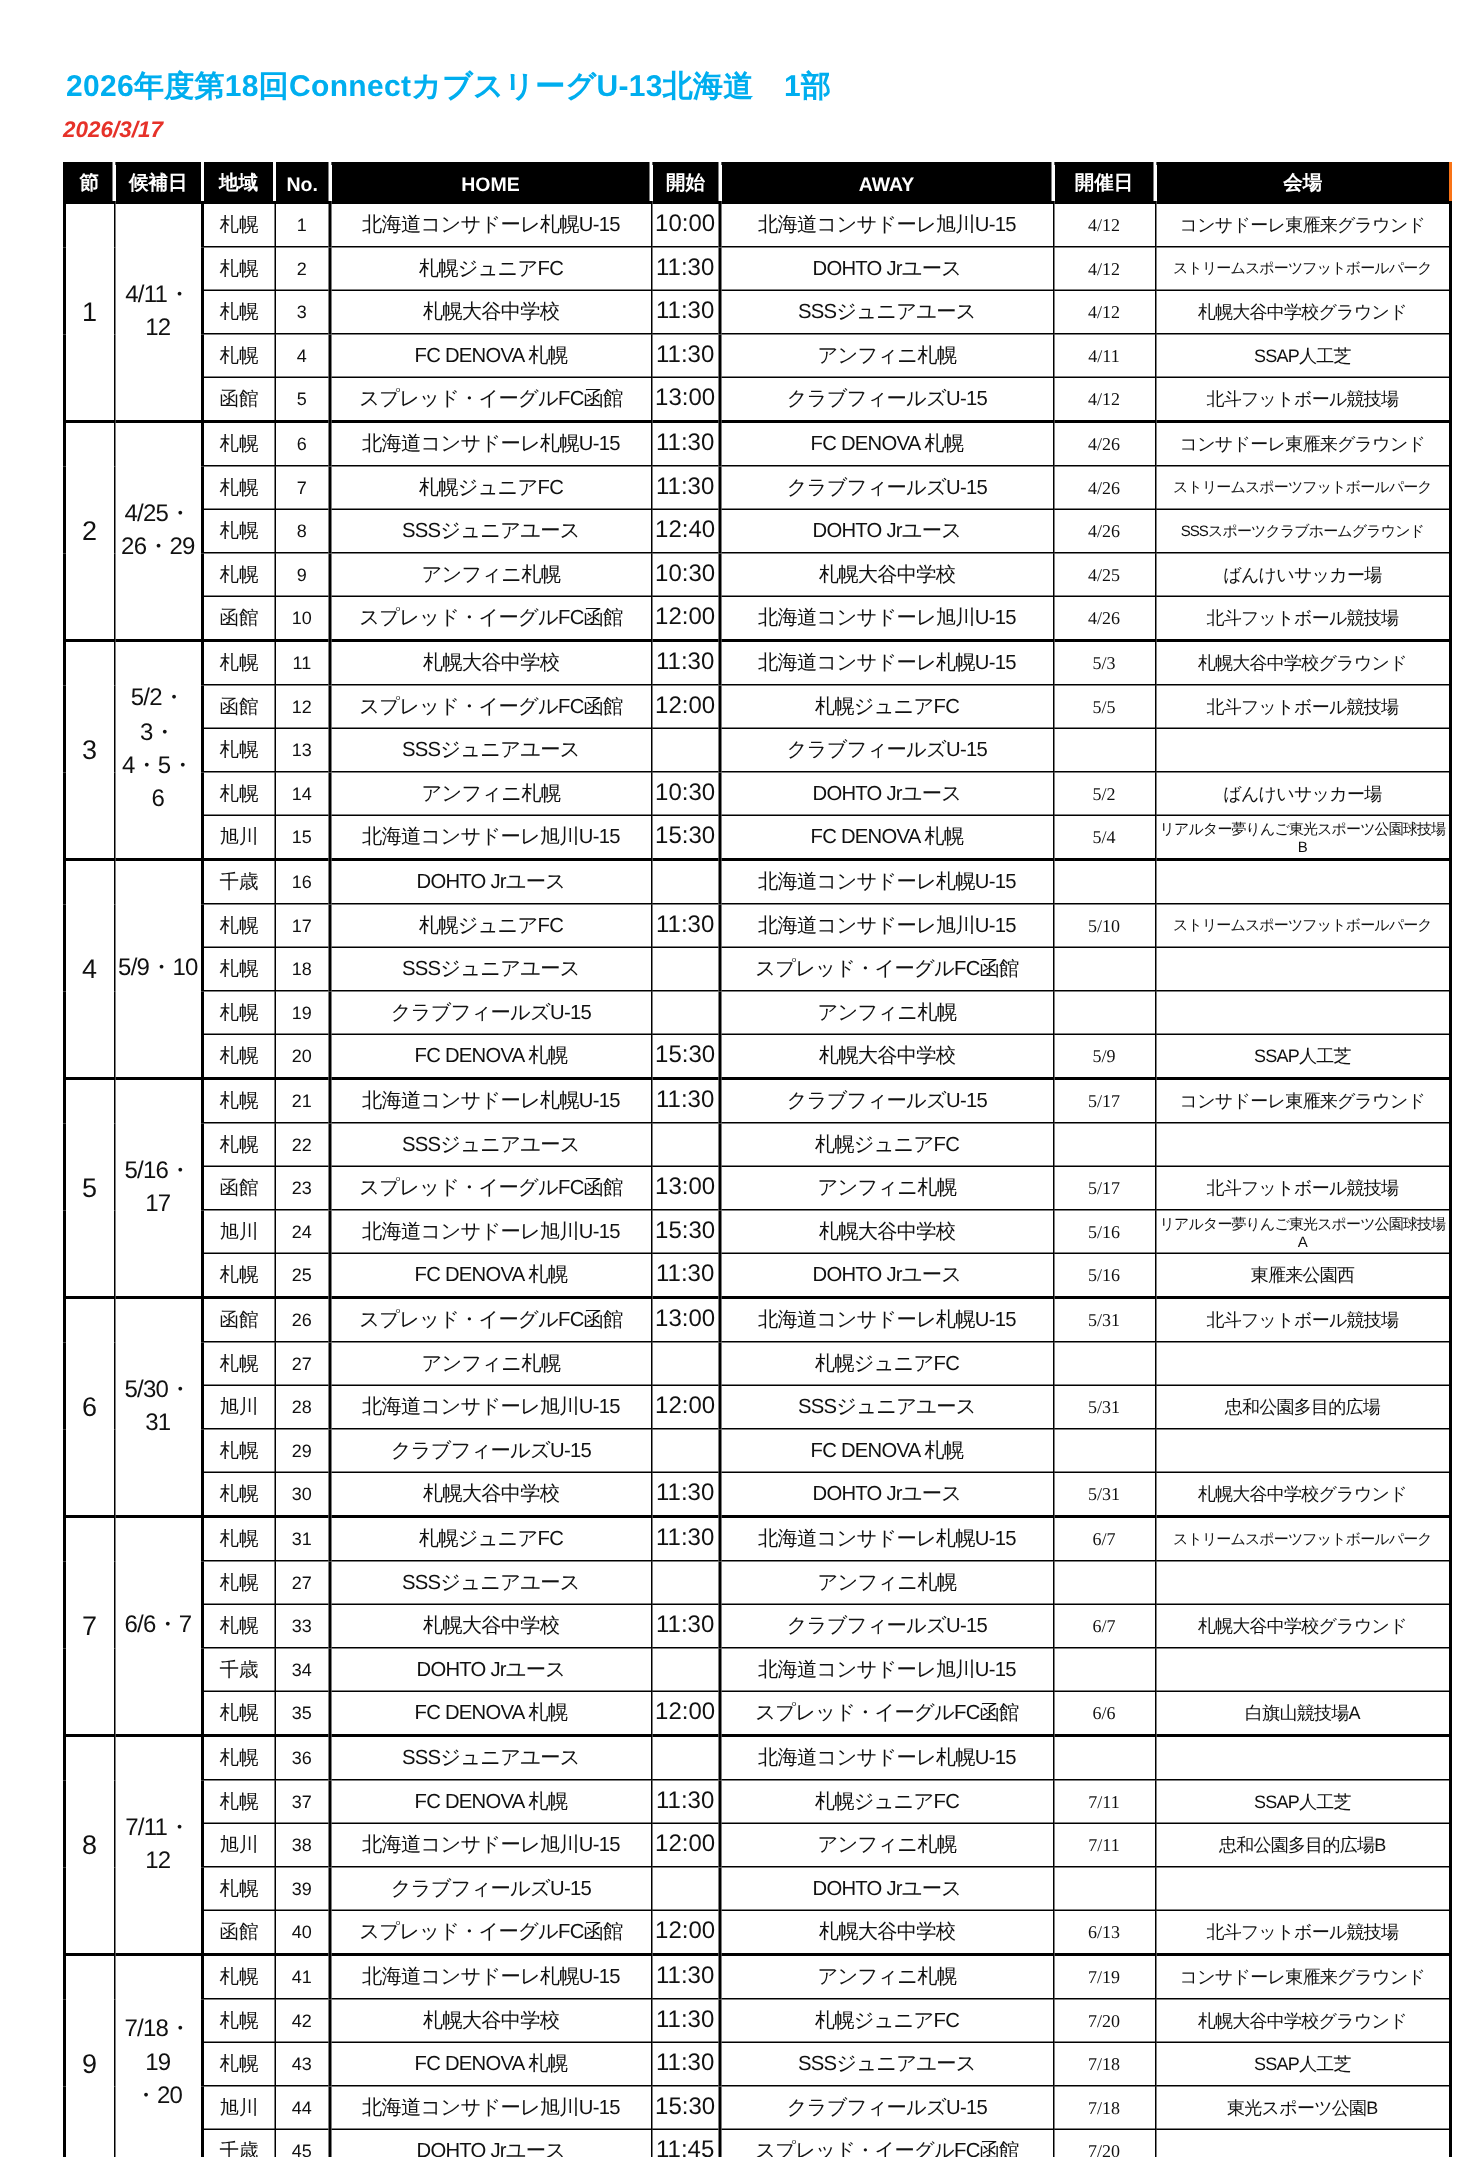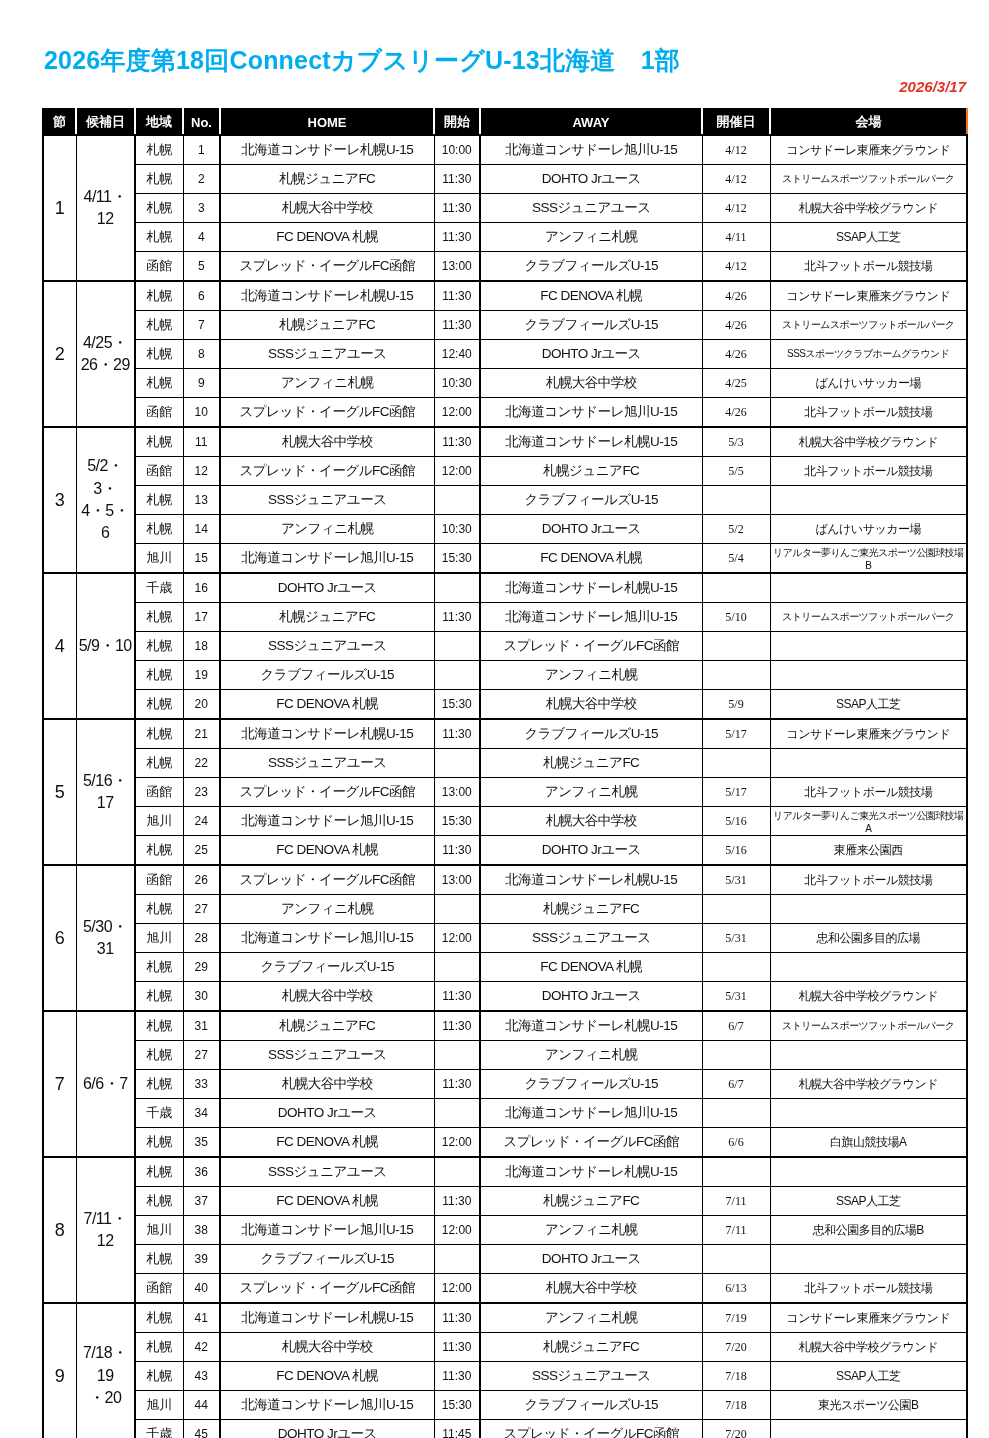--- a/index.html
+++ b/index.html
@@ -1,25 +1,25 @@
 <!DOCTYPE html>
 <html><head>
 <meta charset="utf-8">
 <style>
   html, body { margin: 0; padding: 0; }
   body { background: #ffffff; font-family: "Liberation Sans", "DejaVu Sans", sans-serif; }
   .page { position: relative; width: 989px; height: 1438px; background: #ffffff; overflow: hidden; }
 
   .title {
     position: absolute; left: 44px; top: 44px; margin: 0;
-    font-size: 25px; font-weight: bold; color: #00AEEF; letter-spacing: 0.2px;
+    font-size: 20px; font-weight: bold; color: #00AEEF; letter-spacing: 0.2px;
   }
   .rev-date {
     position: absolute; left: 42px; top: 78px; width: 924px;
-    text-align: right; font-size: 15px; font-weight: bold; font-style: italic; color: #e63229;
+    font-size: 15px; font-weight: bold; font-style: italic; color: #e63229;
   }
 
   table.sched {
     position: absolute; left: 42px; top: 108px; width: 924px;
     border-collapse: collapse; table-layout: fixed;
     border: 2px solid #000;
   }
   .sched th, .sched td {
     border: 1px solid #000; padding: 0 1px; text-align: center; vertical-align: middle;
     overflow: hidden; color: #111;
@@ -45,21 +45,21 @@
 
   
   tr.round-start td { border-top: 2px solid #000; }
   td.col-region, td.col-home, td.col-away { border-left: 2px solid #000; }
 
   td.round-cell { font-size: 18px; font-weight: normal; }
   td.dates-cell { font-size: 16px; white-space: pre-line; line-height: 1.4; letter-spacing: -0.5px; }
   td.col-region { font-size: 13px; }
   td.col-no     { font-size: 12px; }
   td.col-home, td.col-away { font-size: 13.5px; letter-spacing: -0.5px; }
-  td.col-time   { font-size: 12px; }
+  td.col-time   { font-size: 16px; }
   td.col-date   { font-size: 12px; font-family: Liberation Serif, serif; }
   td.col-venue  { font-size: 12px; letter-spacing: -0.5px; }
   td.col-venue.small { font-size: 10px; letter-spacing: -0.6px; margin-left: 19px; }
 </style>
 </head>
 <body>
 
 <div class="page">
   <h1 class="title">2026年度第18回ConnectカブスリーグU-13北海道　1部</h1>
   <div class="rev-date">2026/3/17</div>

